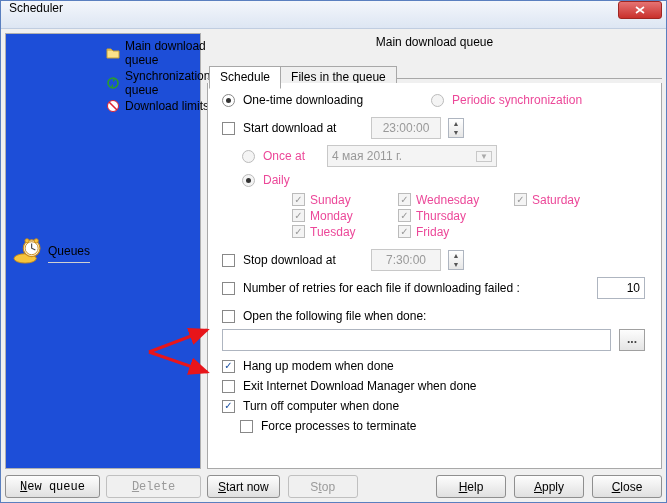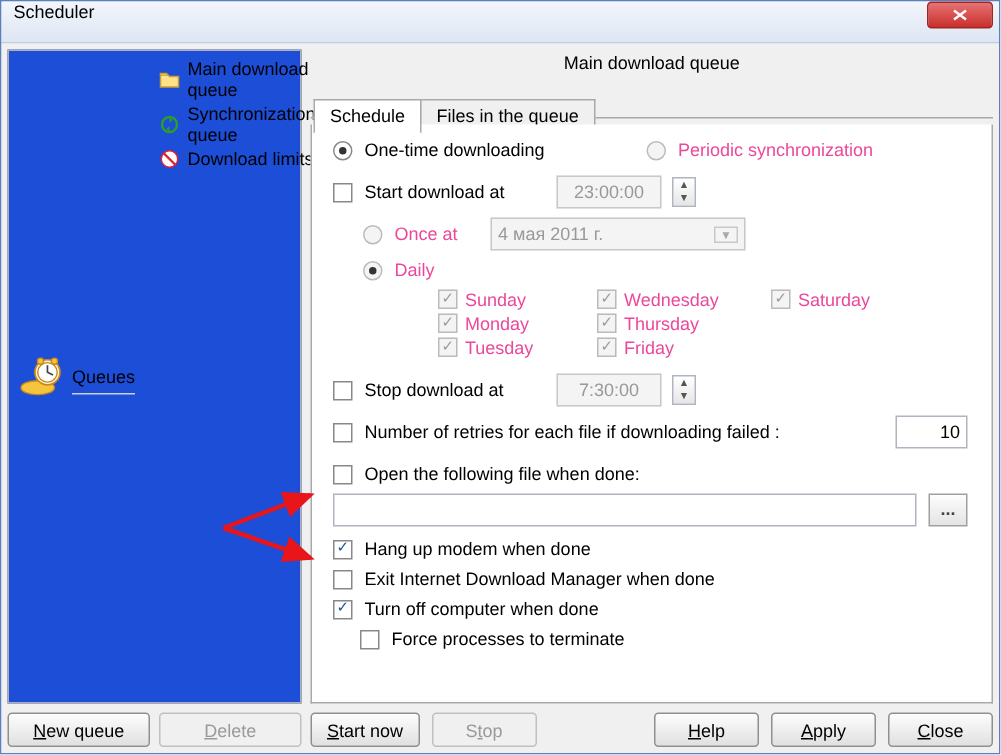--- a/index.html
+++ b/index.html
@@ -71,21 +71,21 @@
   }
   .queues-list { padding: 4px 6px; }
   .queue-item {
     display: flex;
     align-items: center;
     gap: 5px;
     padding: 1px 0;
     cursor: default;
   }
   .q-icon { width: 14px; height: 14px; flex-shrink: 0; }
-  .left-buttons { display: flex; gap: 6px; }
+  .left-buttons { display: flex; gap: 6px; font-family: Liberation Mono, monospace; }
   .right {
     flex: 1;
     display: flex;
     flex-direction: column;
     gap: 4px;
     position: relative;
   }
   .main-title { text-align: center; padding: 2px 0; }
   .tabs-strip {
     display: flex;

